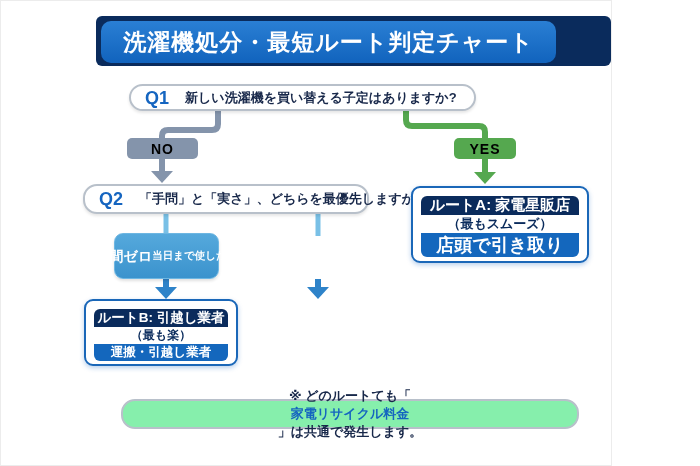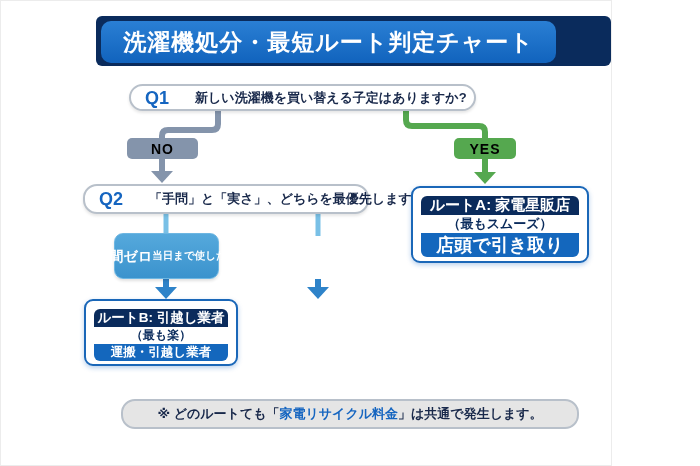--- a/index.html
+++ b/index.html
@@ -13,21 +13,21 @@
   .title-back{left:95px;top:15px;width:515px;height:50px;background:#0a2b5c;border-radius:6px;}
   .title-front{
     left:100px;top:20px;width:455px;height:42px;
     background:linear-gradient(#2a7fd4,#1163bd);
     border-radius:10px;display:flex;align-items:center;justify-content:center;
   }
   .title-front span{color:#fff;font-size:23px;font-weight:bold;letter-spacing:1px;white-space:nowrap;}
   
   .qbox{
     background:#fff;border:2px solid #b8c0ca;border-radius:14px;
-    display:flex;align-items:center;gap:26px;padding:0 14px;
+    display:flex;align-items:center;gap:16px;padding:0 14px;
     box-shadow:0 2px 3px rgba(0,0,0,.10);
   }
   .q1{left:128px;top:83px;width:347px;height:27px;}
   .q2{left:82px;top:183px;width:286px;height:30px;}
   .q-label{color:#1565c0;font-weight:bold;font-size:18px;line-height:1;}
   .q-text{color:#18284a;font-weight:bold;font-size:13px;white-space:nowrap;}
   
   .tag{
     border-radius:5px;display:flex;align-items:center;justify-content:center;
     color:#000000;font-weight:bold;font-size:14px;letter-spacing:1px;
@@ -71,23 +71,23 @@
   }
   .route-a .route-head{font-size:15px;}
   .route-a .route-mid{font-size:13px;}
   .route-a .route-foot{font-size:18px;}
   .route-b .route-head,.route-c .route-head{font-size:13.5px;}
   .route-b .route-mid,.route-c .route-mid{font-size:12px;}
   .route-b .route-foot,.route-c .route-foot{font-size:12.5px;}
   
   .note{
     left:120px;top:398px;width:458px;height:30px;
-    background:#e5e5e5;border:2px solid #b8c0ca;border-radius:14px;
+    background:#86efac;border:2px solid #b8c0ca;border-radius:14px;
     display:flex;align-items:center;justify-content:center;
-    font-size:13px;font-weight:bold;color:#18284a;white-space:nowrap;
+    font-size:13px;font-weight:bold;color:#18284a;white-space:nowrap;flex-direction:column;
   }
   .note .hl{color:#1565c0;}
   
   svg.connectors{position:absolute;left:0;top:0;pointer-events:none;}
 </style>
 </head>
 <body>
 
 <div class="canvas">
 

